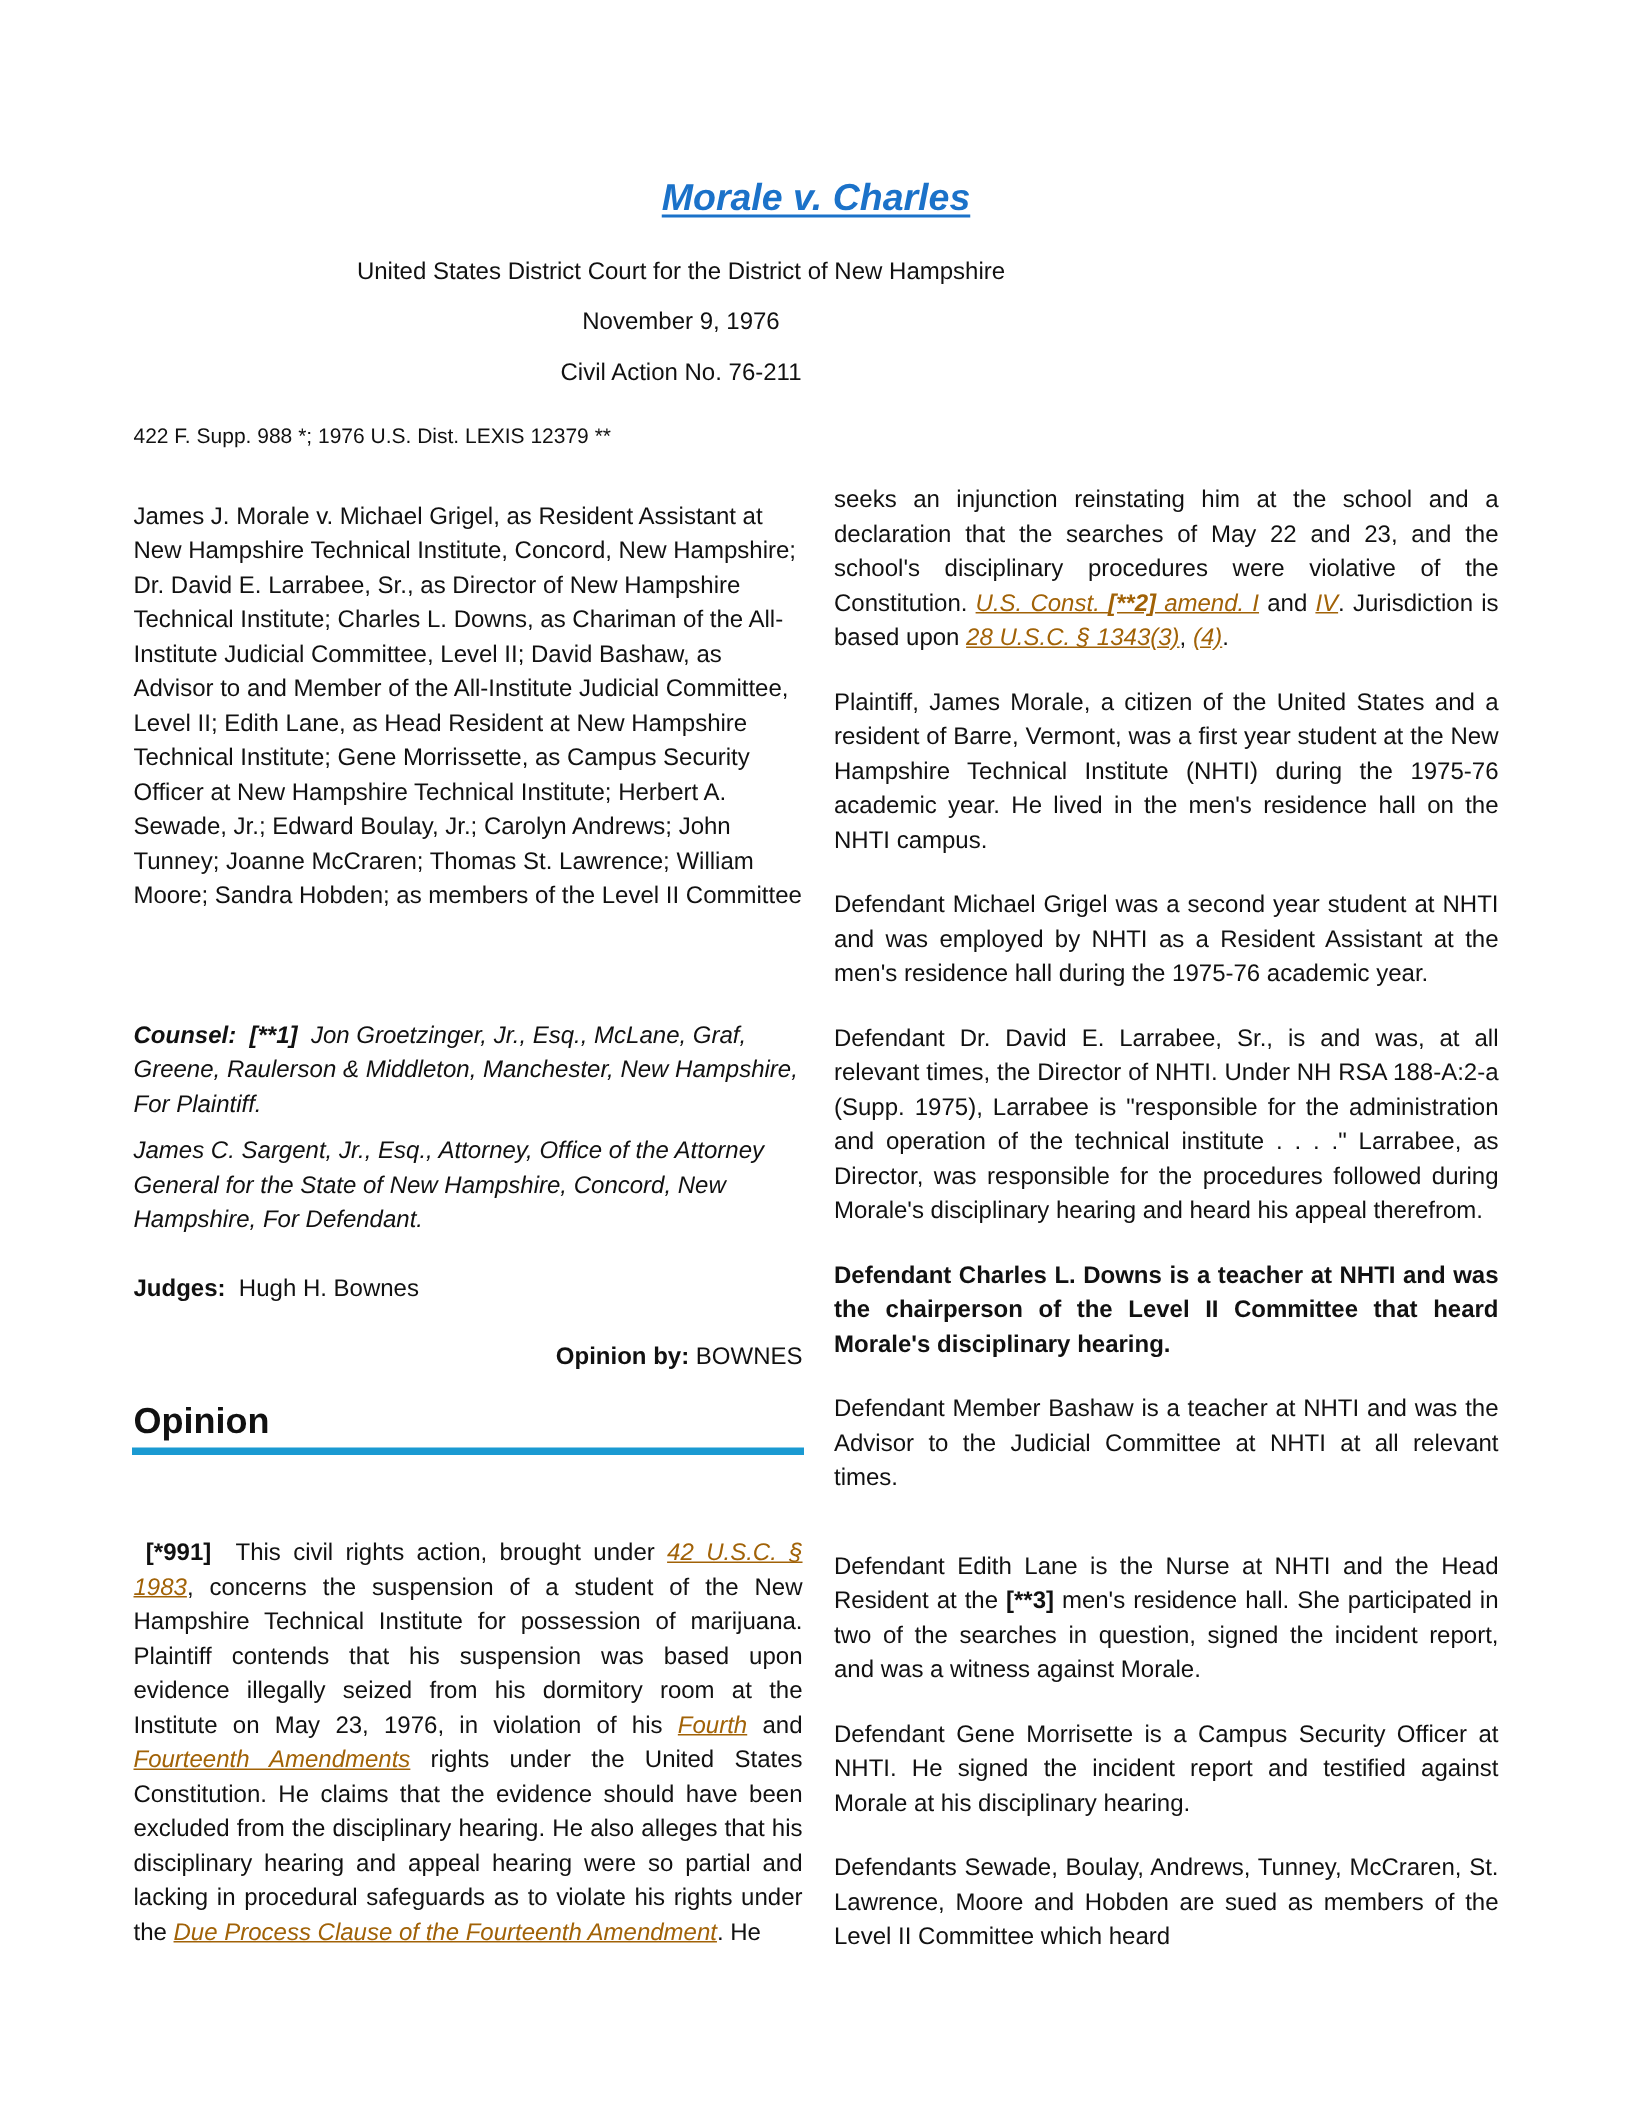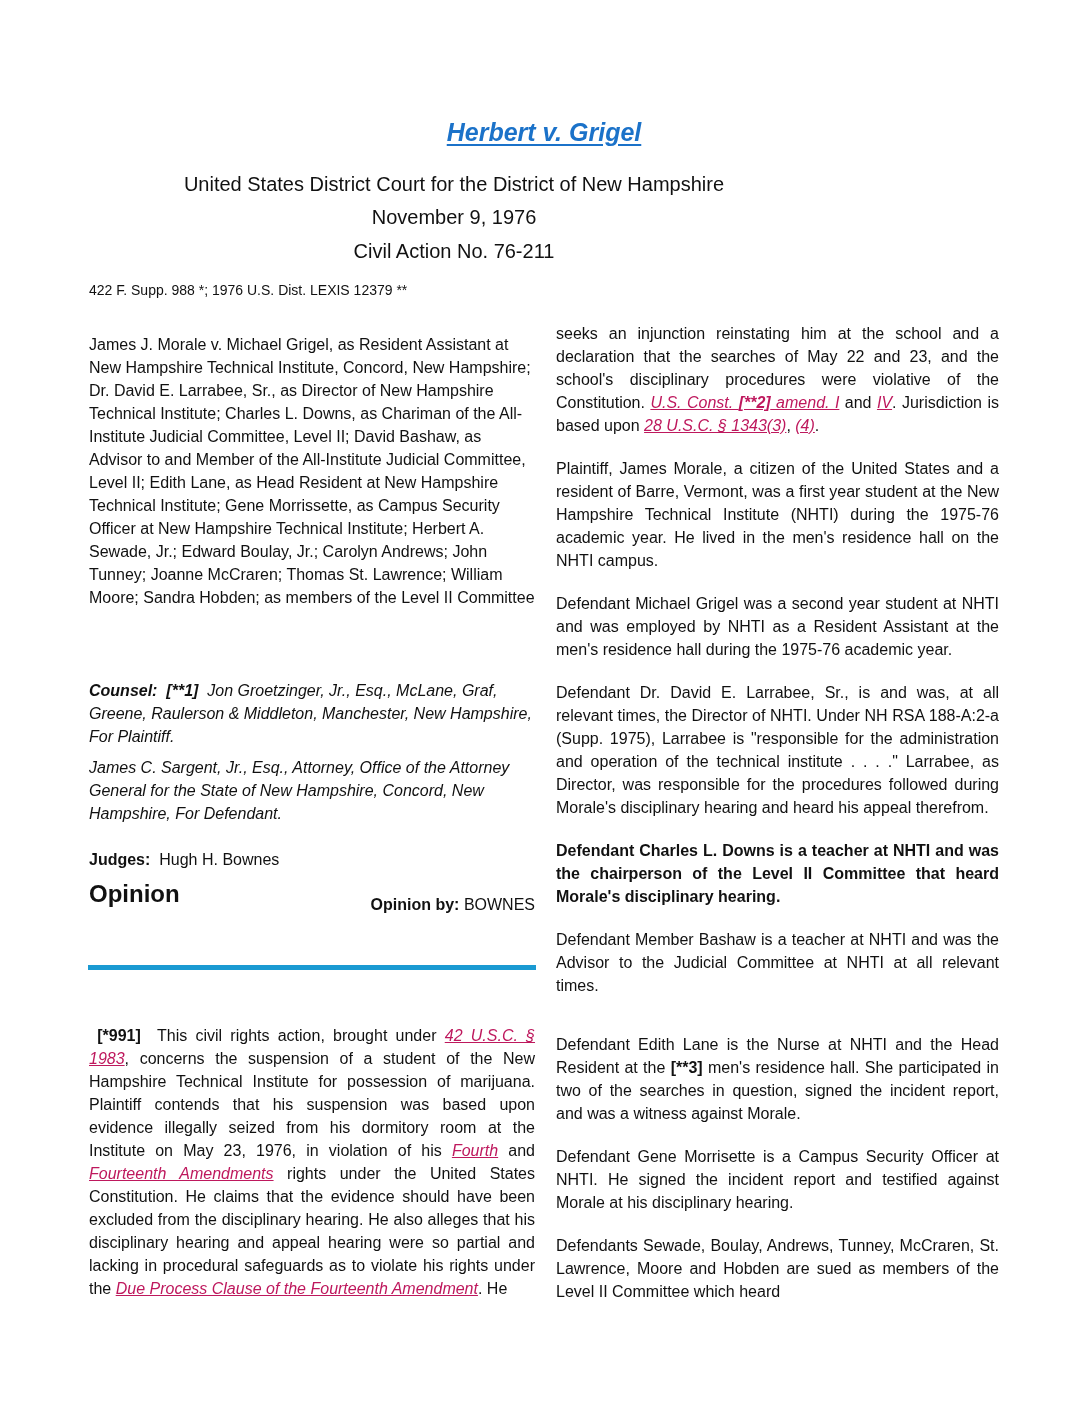--- a/index.html
+++ b/index.html
@@ -1,35 +1,35 @@
 <!DOCTYPE html>
 <html><head>
 <meta charset="utf-8">
 <style>
   html, body { margin: 0; padding: 0; background: #ffffff; }
   body { width: 1088px; height: 1408px; position: relative; overflow: hidden;
          font-family: "Liberation Sans", sans-serif; color: #111; }
   .title { position: absolute; top: 118px; left: 0; width: 1088px; text-align: center; }
   .title a { font-size: 25px; font-weight: bold; font-style: italic; color: #1b72c9; text-decoration: underline; text-decoration-thickness: 2px; text-underline-offset: 3px; }
-  .meta-line { position: absolute; left: 0; width: 908px; text-align: center; font-size: 20px; }
+  .meta-line { position: absolute; left: 0; width: 908px; text-align: center; font-size: 16px; }
   .col { position: absolute; font-size: 16px; line-height: 23px; }
   .left { left: 89px; width: 446px; }
   .right { left: 556px; width: 443px; }
   p { margin: 0; }
   .just { text-align: justify; }
   .bold { font-weight: bold; }
-  a.cite { color: #be185d; font-style: italic; text-decoration: underline; }
+  a.cite { color: #a16207; font-style: italic; text-decoration: underline; }
   .heading { font-size: 24px; font-weight: bold; }
   .rule { position: absolute; left: 88px; top: 965px; width: 448px; height: 5px; background: #1a9ad2; }
 </style>
 </head>
 <body>
 
 <div class="title">
-  <a href="#">Herbert v. Grigel</a>
+  <a href="#">Morale v. Charles</a>
 </div>
 <div class="meta-line" style="top:173px;">United States District Court for the District of New Hampshire</div>
 <div class="meta-line" style="top:206px;">November 9, 1976</div>
 <div class="meta-line" style="top:240px;">Civil Action No. 76-211</div>
 
 <div class="col left" style="top:280px; font-size:14px; line-height:20px;">
   <div>422 F. Supp. 988 *; 1976 U.S. Dist. LEXIS 12379 **</div>
 </div>
 
 <div class="col left" style="top:333px;">
@@ -42,21 +42,21 @@
 </div>
 
 <div class="col left" style="top:848px;">
   <span class="bold">Judges:</span>&nbsp; <span>Hugh H. Bownes</span>
 </div>
 
 <div class="col left" style="top:893px;text-align:right;">
   <span class="bold">Opinion by:</span> <span>BOWNES</span>
 </div>
 
-<div class="col left heading" style="top:882px;">Opinion</div>
+<div class="col left heading" style="top:936px;">Opinion</div>
 <div class="rule"></div>
 
 <div class="col left just" style="top:1024px; line-height:23px;">
   <p>&nbsp;<span class="bold">[*991]</span>&nbsp; <span>This civil rights action, brought under </span><a href="#" class="cite">42 U.S.C. § 1983</a><span>, concerns the suspension of a student of the New Hampshire Technical Institute for possession of marijuana. Plaintiff contends that his suspension was based upon evidence illegally seized from his dormitory room at the Institute on May 23, 1976, in violation of his </span><a href="#" class="cite">Fourth</a><span> and </span><a href="#" class="cite">Fourteenth Amendments</a><span> rights under the United States Constitution.  He claims that the evidence should have been excluded from the disciplinary hearing. He also alleges that his disciplinary hearing and appeal hearing were so partial and lacking in procedural safeguards as to violate his rights under the </span><a href="#" class="cite">Due Process Clause of the Fourteenth Amendment</a><span>. He</span></p>
 </div>
 
 <div class="col right just" style="top:322px;">
   <p><span>seeks an injunction reinstating him at the school and a declaration that the searches of May 22 and 23, and the school's disciplinary procedures were violative of the Constitution.  </span><a href="#" class="cite"><span>U.S. Const. </span><b>[**2]</b><span> amend.  I</span></a><span> and </span><a href="#" class="cite">IV</a><span>. Jurisdiction is based upon </span><a href="#" class="cite">28 U.S.C. § 1343(3)</a><span>, </span><a href="#" class="cite">(4)</a><span>.</span></p>
   <p style="margin-top:20px;">Plaintiff, James Morale, a citizen of the United States and a resident of Barre, Vermont, was a first year student at the New Hampshire Technical Institute (NHTI) during the 1975-76 academic year.  He lived in the men's residence hall on the NHTI campus.</p>
   <p style="margin-top:20px;">Defendant Michael Grigel was a second year student at NHTI and was employed by NHTI as a Resident Assistant at the men's residence hall during the 1975-76 academic year.</p>

